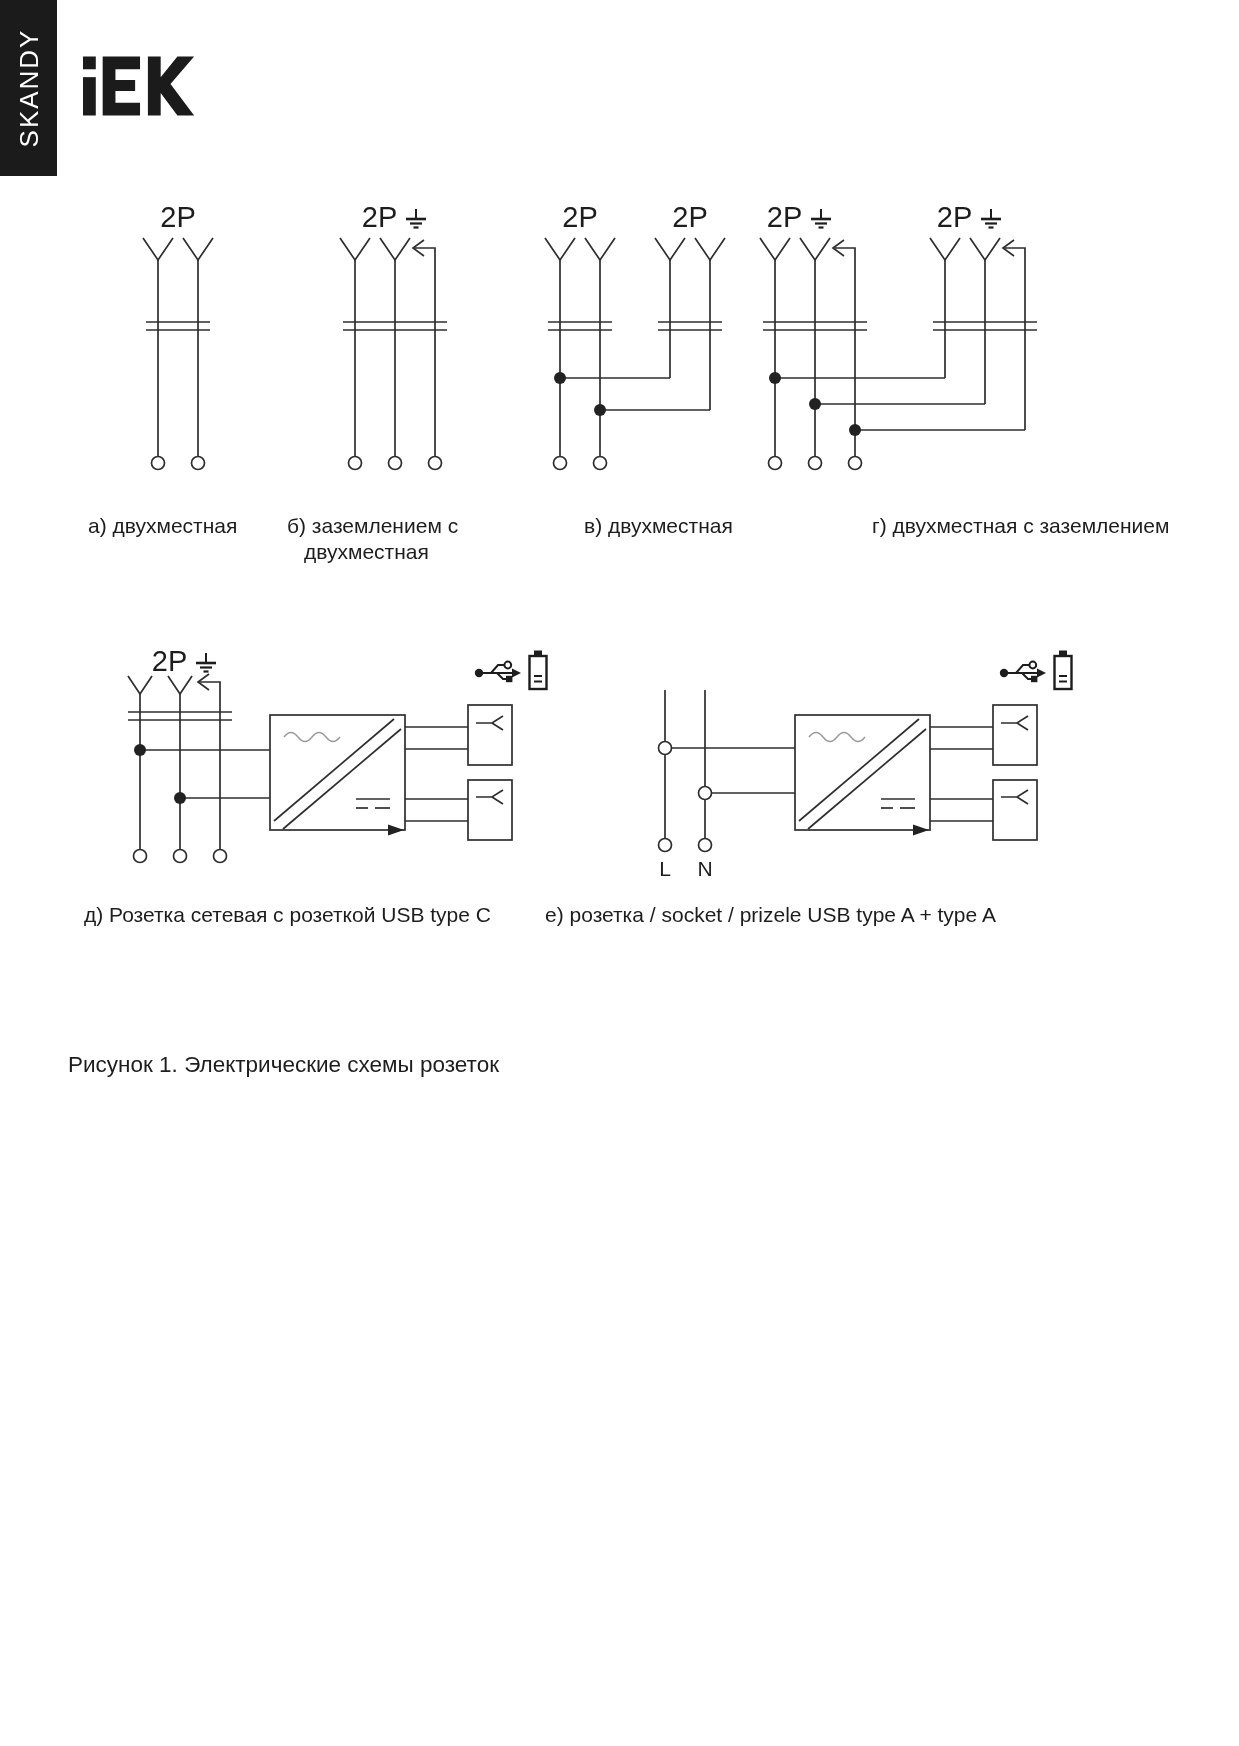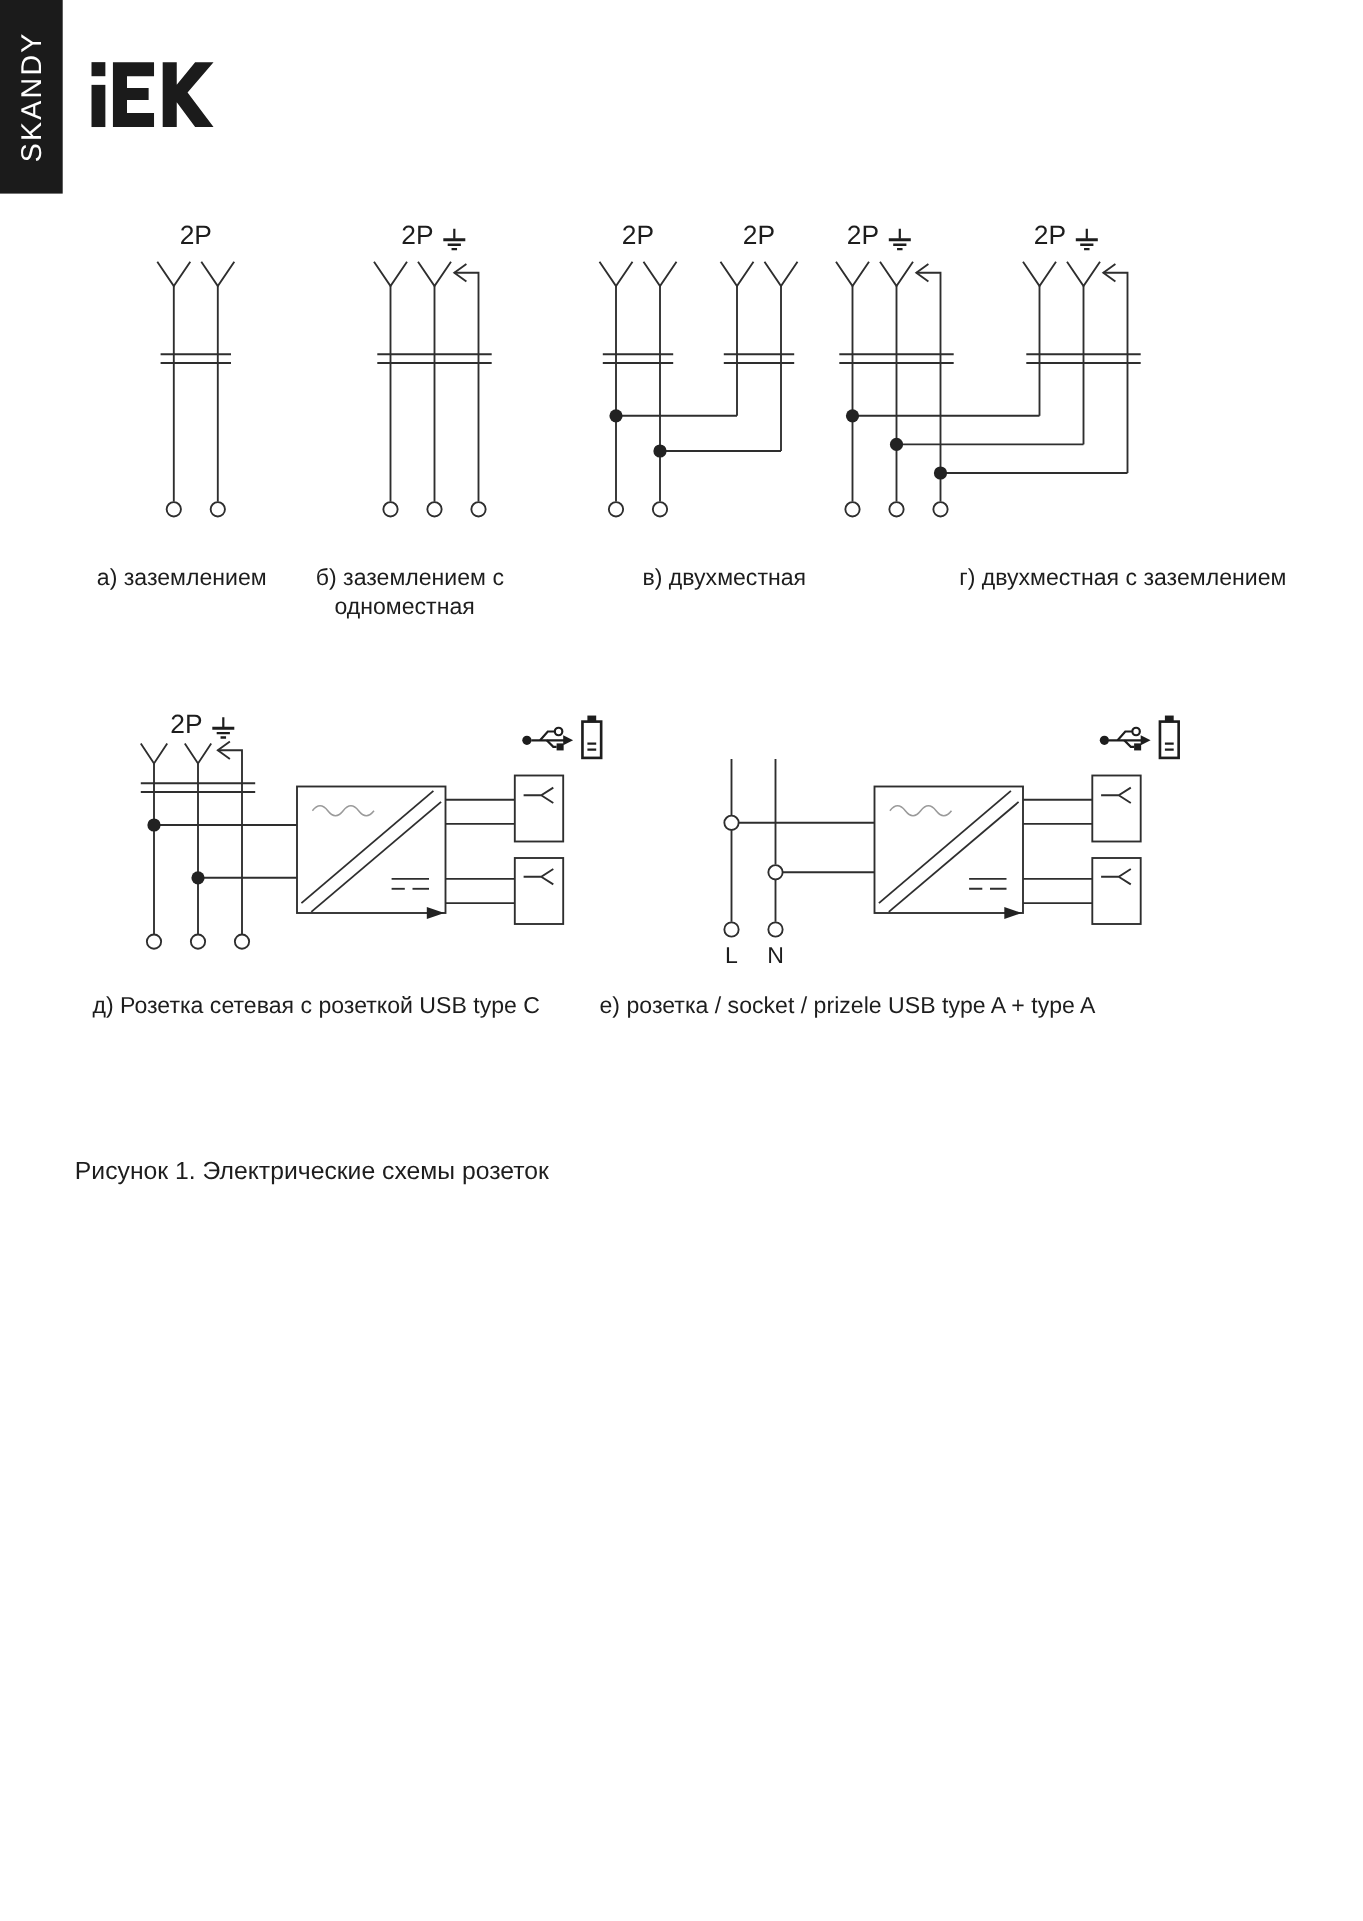--- a/index.html
+++ b/index.html
@@ -11,22 +11,22 @@
     position:absolute; left:0; top:0; width:57px; height:176px; background:#1b1b1b;
   }
   .brand-bar .vtext {
     position:absolute; left:50%; top:50%;
     transform:translate(-50%,-50%) rotate(-90deg);
     color:#ffffff; font-size:26px; letter-spacing:2px; white-space:nowrap;
   }
   .logo { position:absolute; left:83px; top:56px; }
   .dsvg { position:absolute; }
   .pole-label {
-    position:absolute; display:flex; justify-content:center; align-items:flex-end;
-    font-size:24px; color:#1d1d1d; white-space:nowrap;
+    position:absolute; display:flex; justify-content:center; align-items:center;
+    font-size:29px; color:#1d1d1d; white-space:nowrap;
   }
   .pole-label .gicon { margin-left:7px; margin-top:3px; flex:0 0 auto; }
   .caption { position:absolute; font-size:21px; white-space:nowrap; color:#1d1d1d; }
   .fig-caption { position:absolute; font-size:22.5px; white-space:nowrap; color:#1d1d1d; }
   .term-label { position:absolute; width:30px; text-align:center; font-size:21px; color:#1d1d1d; }
   .icon-abs { position:absolute; }
 </style>
 </head>
 <body>
 
@@ -280,23 +280,23 @@
       <line x1="12" y1="1" x2="12" y2="10" stroke="#1d1d1d" stroke-width="2"></line>
       <line x1="2" y1="11" x2="22" y2="11" stroke="#1d1d1d" stroke-width="2.6"></line>
       <line x1="6" y1="15.5" x2="18" y2="15.5" stroke="#1d1d1d" stroke-width="2.2"></line>
       <line x1="9.5" y1="19.5" x2="14.5" y2="19.5" stroke="#1d1d1d" stroke-width="2.2"></line>
     </svg>
   </div>
 
   <div class="term-label" style="left:650px;top:857px">L</div>
   <div class="term-label" style="left:690px;top:857px">N</div>
 
-  <div class="caption" style="left:88px;top:514px">а) заземлением</div>
+  <div class="caption" style="left:88px;top:514px">а) двухместная</div>
   <div class="caption" style="left:287px;top:514px">б) заземлением с</div>
-  <div class="caption" style="left:304px;top:540px">одноместная</div>
+  <div class="caption" style="left:304px;top:540px">двухместная</div>
   <div class="caption" style="left:584px;top:514px">в) двухместная</div>
   <div class="caption" style="left:872px;top:514px">г) двухместная с заземлением</div>
   <div class="caption" style="left:545px;top:903px">е) розетка / socket / prizele USB type A + type A</div>
   <div class="caption" style="left:84px;top:903px">д) Розетка сетевая с розеткой USB type C</div>
 
   <div class="fig-caption" style="left:68px;top:1052px">Рисунок 1. Электрические схемы розеток</div>
 
 </div>
 
 </body></html>

